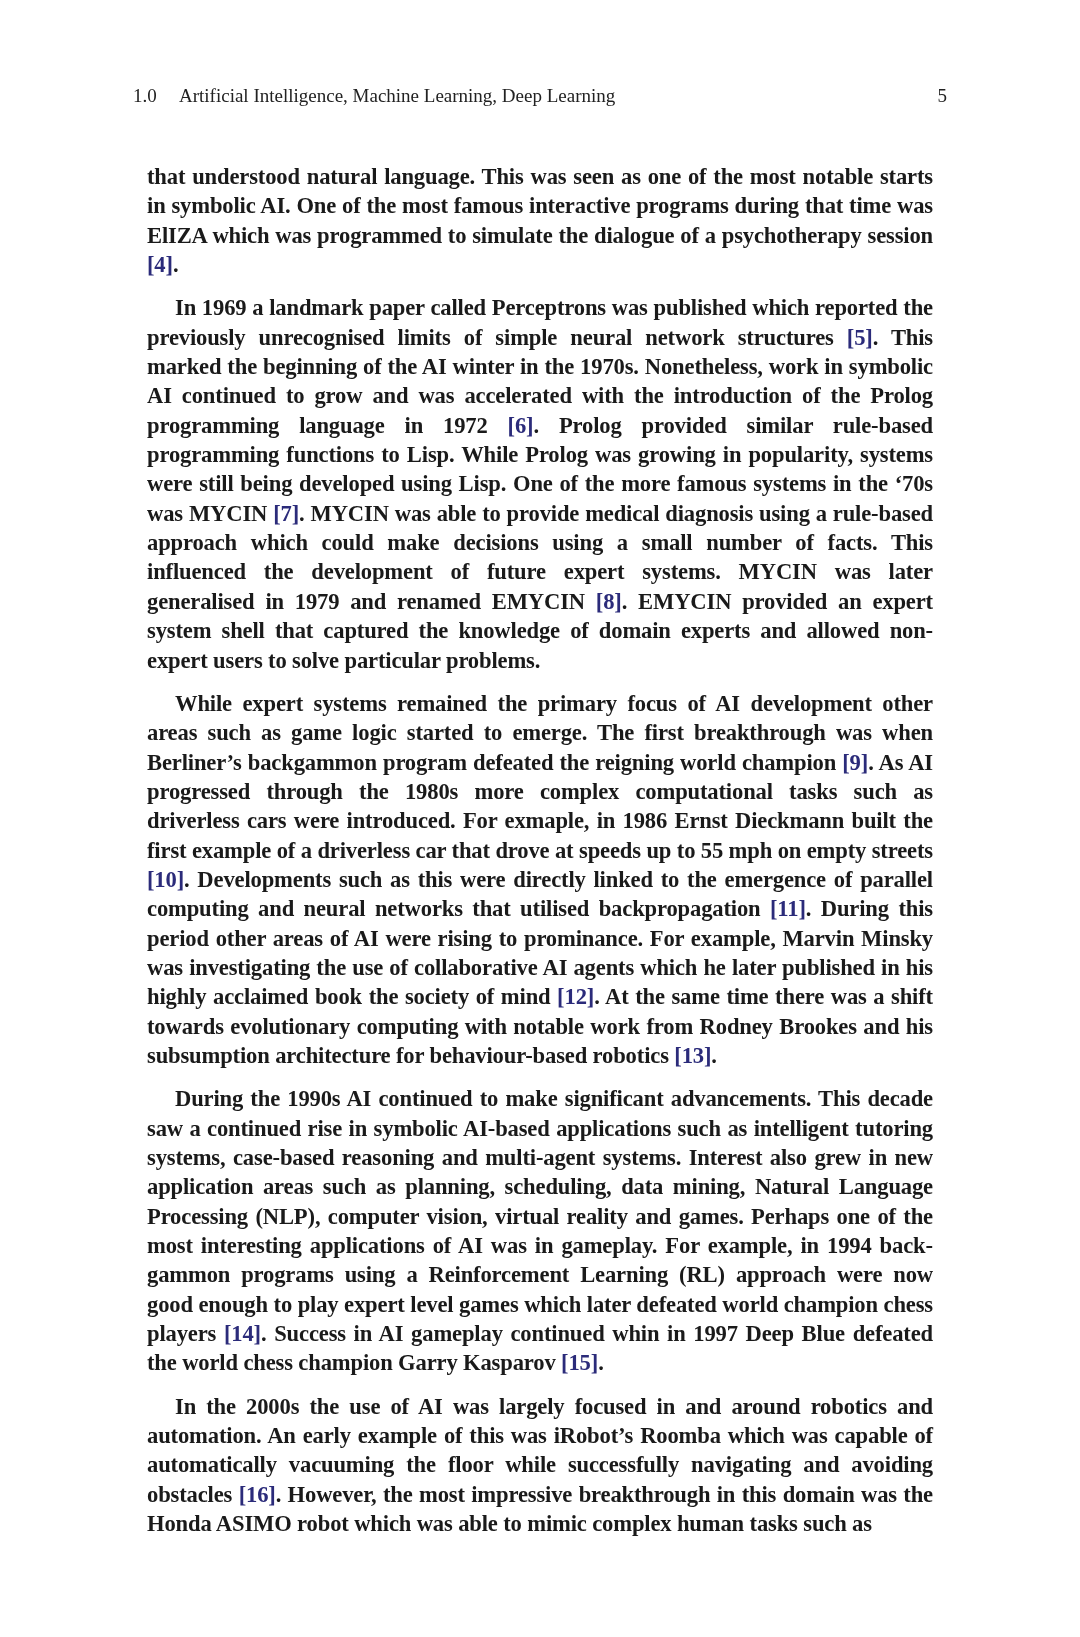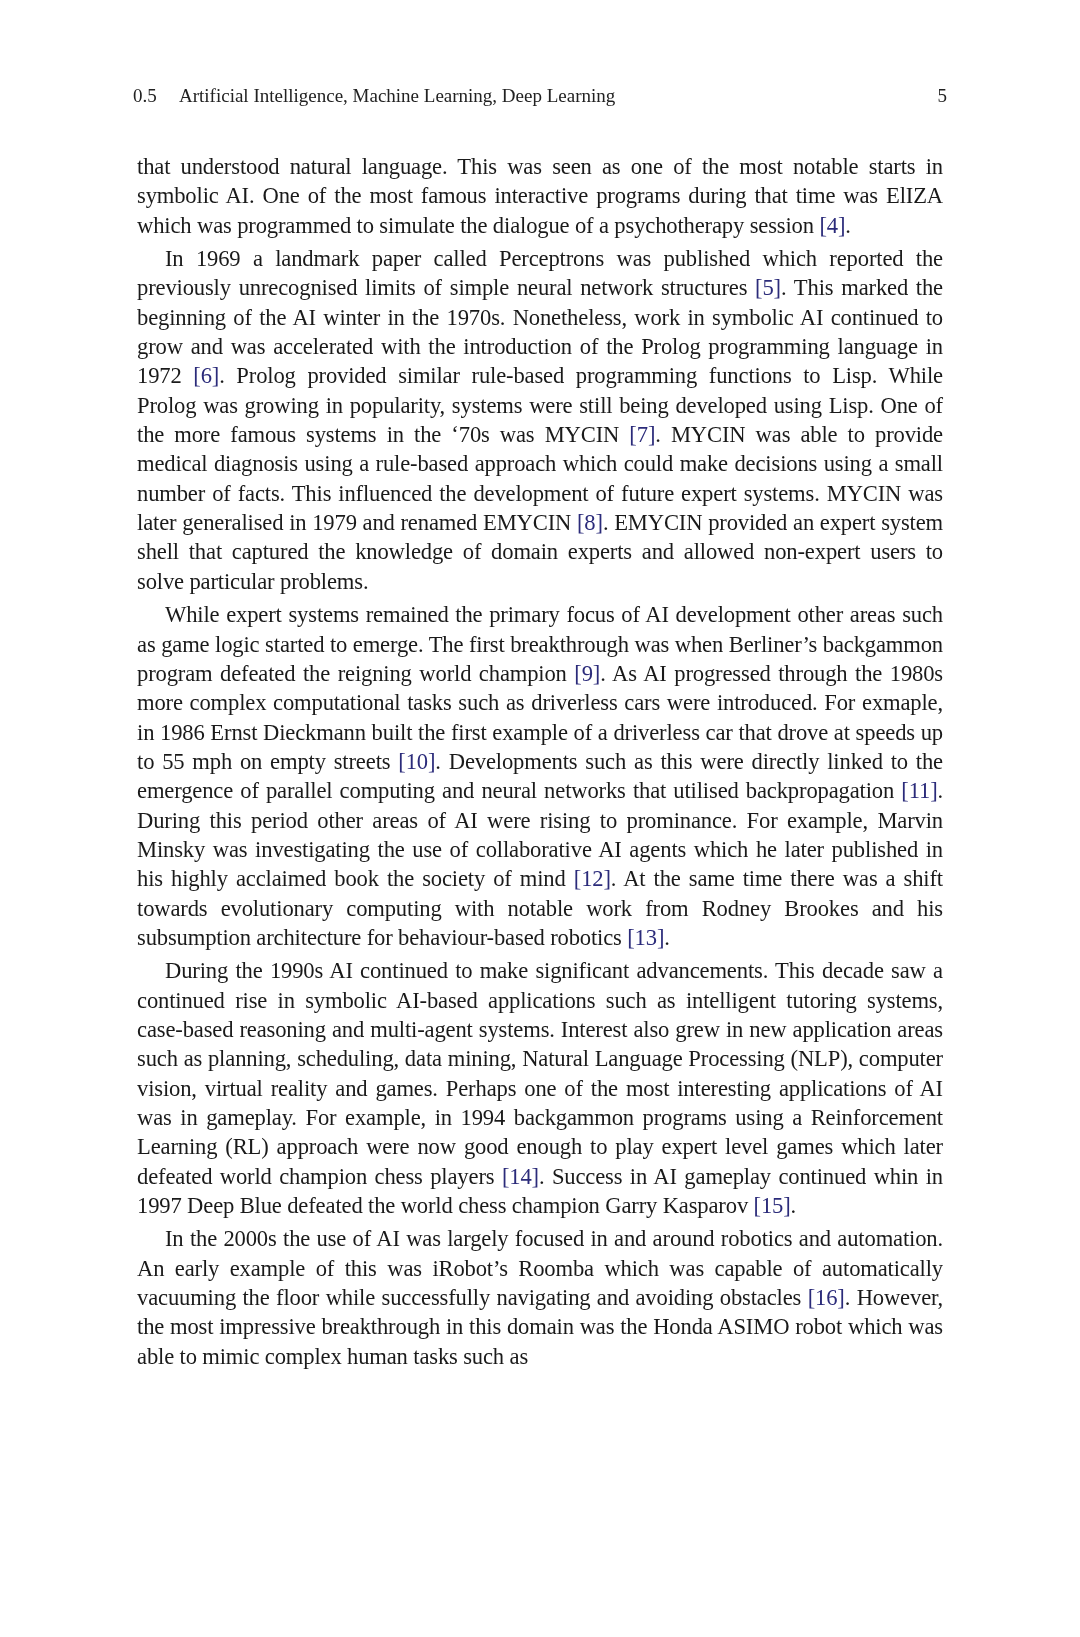--- a/index.html
+++ b/index.html
@@ -45,35 +45,36 @@
       top: 148px;
       left: 0;
       width: 814px;
       font-size: 22.6px;
       line-height: 29.35px;
       text-align: justify;
       hyphens: manual;
       letter-spacing: -0.15px;
     }
     .body-text p {
-      margin: 4px;
+      margin: 14px;
+      font-weight: bold;
     }
     .body-text p.indent {
       text-indent: 28px;
     }
     .ref {
       color: #2b2b7a;
     }
   </style>
 </head>
 <body>
 
 <div class="page">
   <div class="running-head">
-    <span class="sec-num">0.5</span><span>Artificial Intelligence, Machine Learning, Deep Learning</span>
+    <span class="sec-num">1.0</span><span>Artificial Intelligence, Machine Learning, Deep Learning</span>
     <span class="page-num">5</span>
   </div>
 
   <div class="body-text" id="body-text">
     <p><span>that understood natural language. This was seen as one of the most notable starts in symbolic AI. One of the most famous interactive programs during that time was ElIZA which was programmed to simulate the dialogue of a psychotherapy session </span><span class="ref">[4]</span><span>.</span></p>
     <p class="indent"><span>In 1969 a landmark paper called Perceptrons was published which reported the previously unrecognised limits of simple neural network structures </span><span class="ref">[5]</span><span>. This marked the beginning of the AI winter in the 1970s. Nonetheless, work in symbolic AI continued to grow and was accelerated with the introduction of the Prolog program­ming language in 1972 </span><span class="ref">[6]</span><span>. Prolog provided similar rule-based programming func­tions to Lisp. While Prolog was growing in popularity, systems were still being developed using Lisp. One of the more famous systems in the ‘70s was MYCIN </span><span class="ref">[7]</span><span>. MYCIN was able to provide medical diagnosis using a rule-based approach which could make decisions using a small number of facts. This influenced the development of future expert systems. MYCIN was later generalised in 1979 and renamed EMYCIN </span><span class="ref">[8]</span><span>. EMYCIN provided an expert system shell that captured the knowledge of domain experts and allowed non-expert users to solve particular problems.</span></p>
     <p class="indent"><span>While expert systems remained the primary focus of AI development other areas such as game logic started to emerge. The first breakthrough was when Berliner’s backgammon program defeated the reigning world champion </span><span class="ref">[9]</span><span>. As AI progressed through the 1980s more complex computational tasks such as driverless cars were introduced. For exmaple, in 1986 Ernst Dieckmann built the first example of a driverless car that drove at speeds up to 55 mph on empty streets </span><span class="ref">[10]</span><span>. Developments such as this were directly linked to the emergence of parallel computing and neural networks that utilised backpropagation </span><span class="ref">[11]</span><span>. During this period other areas of AI were rising to prominance. For example, Marvin Minsky was investigating the use of collaborative AI agents which he later published in his highly acclaimed book the society of mind </span><span class="ref">[12]</span><span>. At the same time there was a shift towards evolutionary computing with notable work from Rodney Brookes and his subsumption architec­ture for behaviour-based robotics </span><span class="ref">[13]</span><span>.</span></p>
     <p class="indent"><span>During the 1990s AI continued to make significant advancements. This decade saw a continued rise in symbolic AI-based applications such as intelligent tutoring systems, case-based reasoning and multi-agent systems. Interest also grew in new application areas such as planning, scheduling, data mining, Natural Language Processing (NLP), computer vision, virtual reality and games. Perhaps one of the most interesting applications of AI was in gameplay. For example, in 1994 back­gammon programs using a Reinforcement Learning (RL) approach were now good enough to play expert level games which later defeated world champion chess players </span><span class="ref">[14]</span><span>. Success in AI gameplay continued whin in 1997 Deep Blue defeated the world chess champion Garry Kasparov </span><span class="ref">[15]</span><span>.</span></p>
     <p class="indent"><span>In the 2000s the use of AI was largely focused in and around robotics and automation. An early example of this was iRobot’s Roomba which was capable of automatically vacuuming the floor while successfully navigating and avoiding obstacles </span><span class="ref">[16]</span><span>. However, the most impressive breakthrough in this domain was the Honda ASIMO robot which was able to mimic complex human tasks such as</span></p>
   </div>

